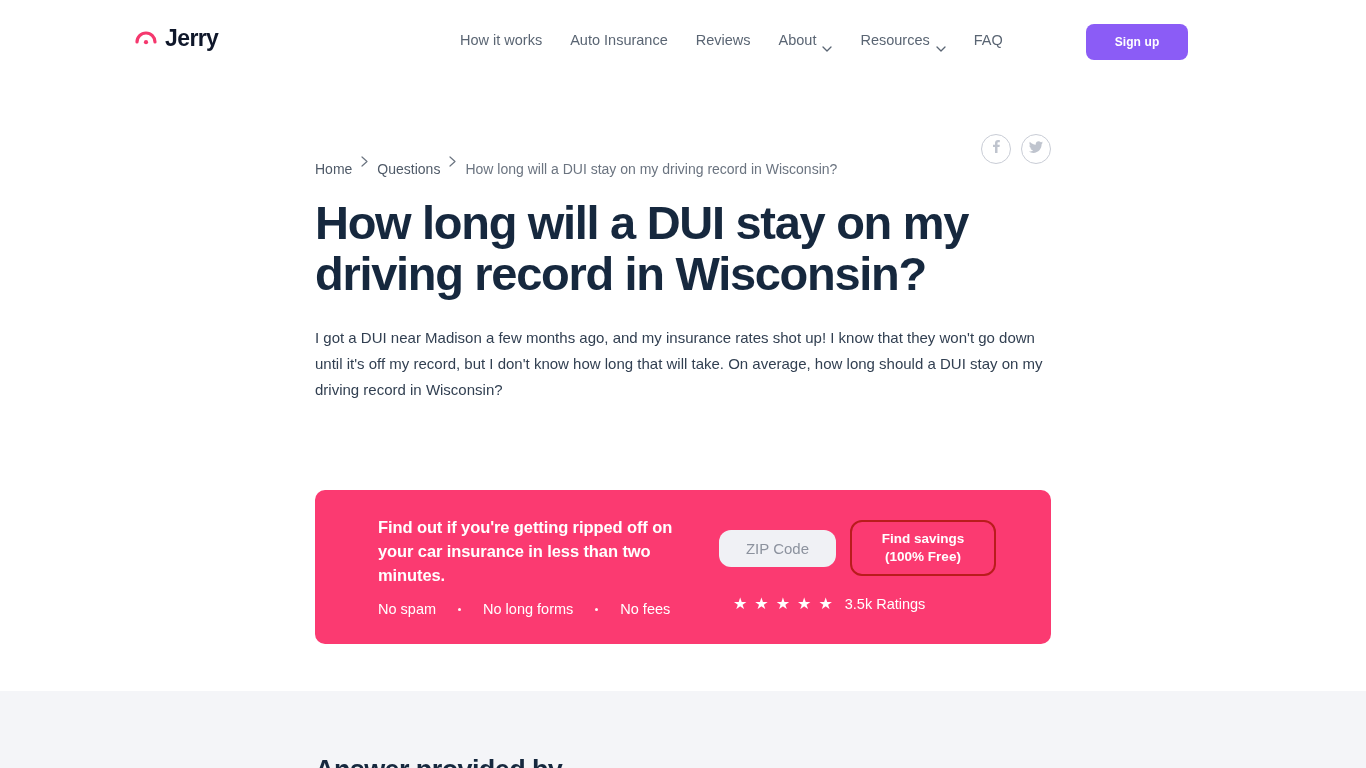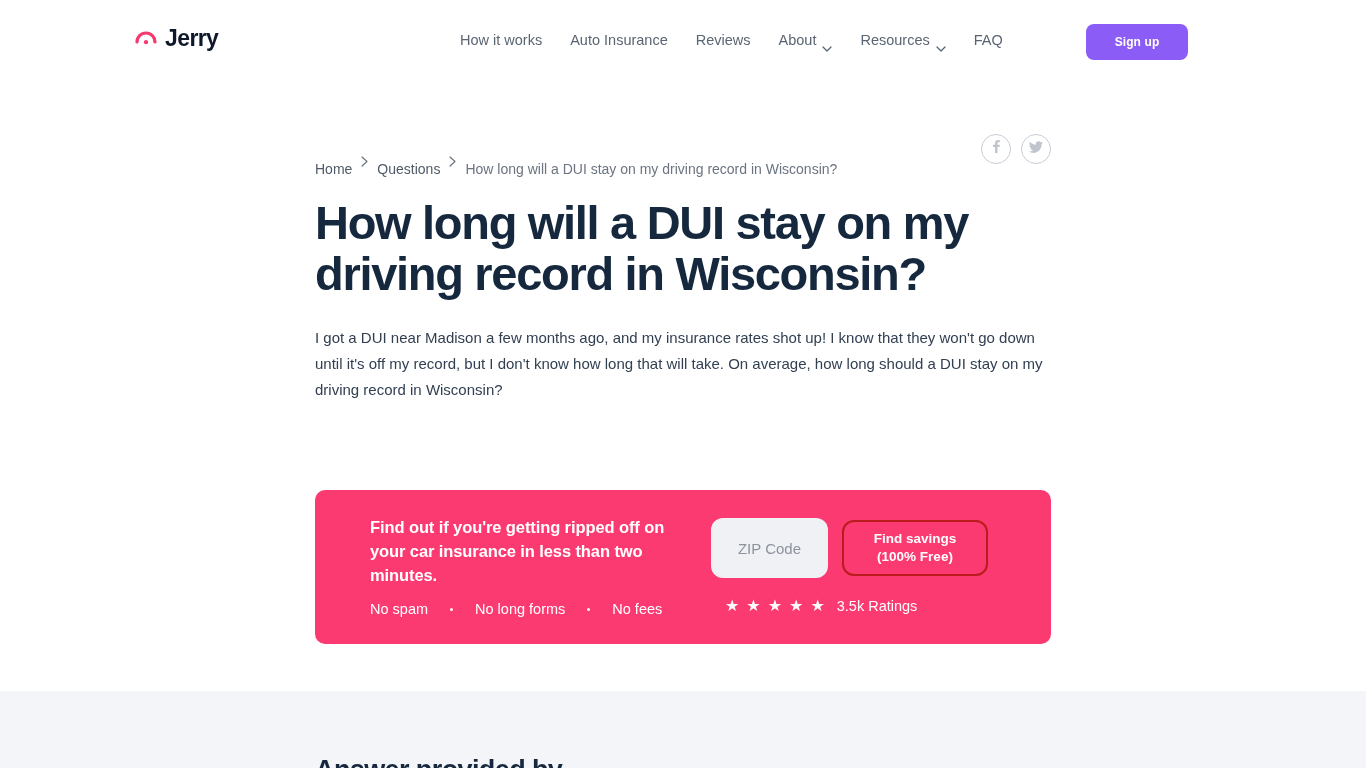--- a/index.html
+++ b/index.html
@@ -174,20 +174,21 @@
     height: 154px;
     background: #FB3A71;
     border-radius: 10px;
     display: flex;
     align-items: center;
   }
 
   .cta-left {
     padding-left: 55px;
     width: 392px;
+    margin-left: 8px;
   }
   .cta-headline {
     font-size: 16.5px;
     font-weight: 700;
     line-height: 24px;
     color: #ffffff;
     letter-spacing: -0.1px;
     max-width: 300px;
   }
   .cta-perks {
@@ -214,21 +215,21 @@
     align-items: flex-start;
     padding-left: 4px;
   }
   .cta-form {
     display: flex;
     align-items: center;
     gap: 14px;
   }
   .zip-input {
     width: 117px;
-    height: 60px;
+    height: 37px;
     border-radius: 12px;
     border: none;
     background: #F0F1F5;
     font-family: "Liberation Sans", sans-serif;
     font-size: 15px;
     color: #b91c1c;
     text-align: center;
     outline: none;
   }
   .zip-input::placeholder { color: #8C929E; }

